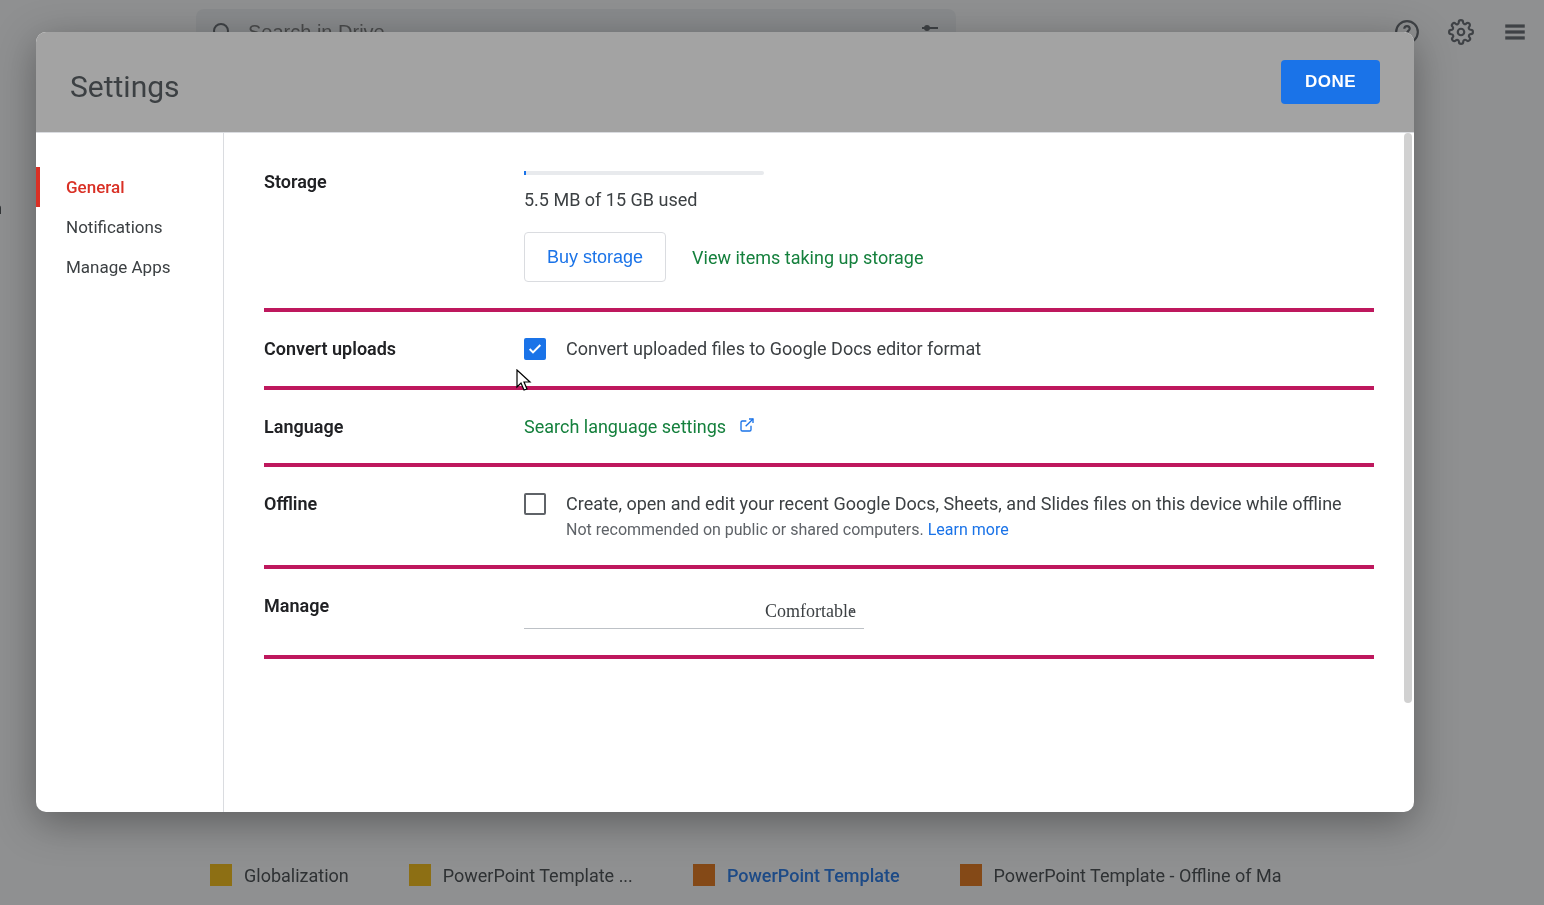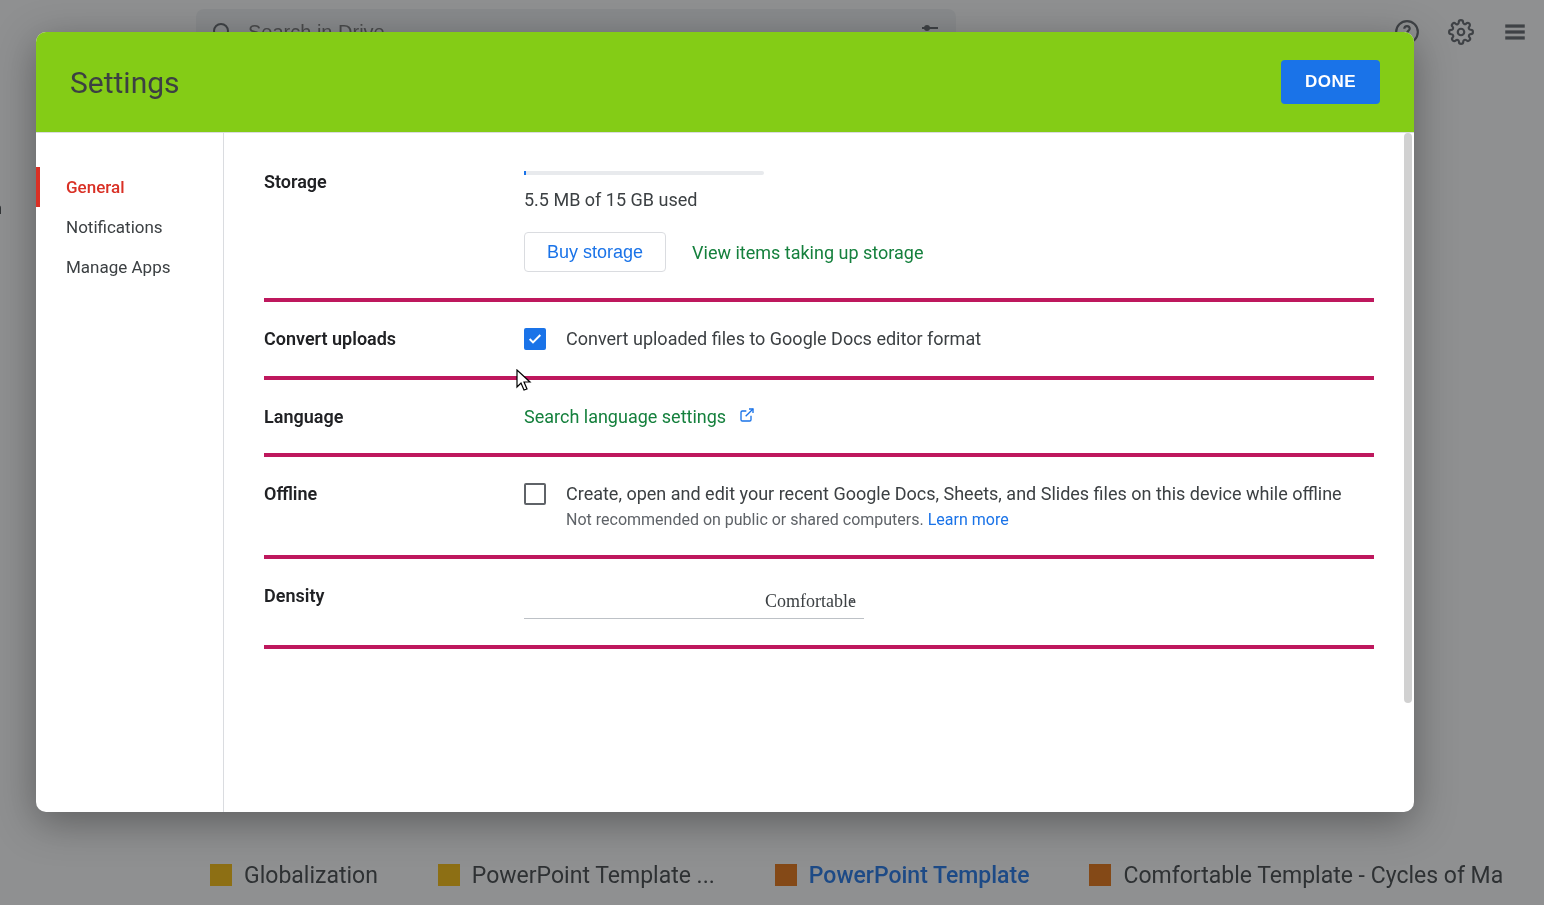--- a/index.html
+++ b/index.html
@@ -60,21 +60,21 @@
     position: absolute;
     bottom: 0; left: 210px; right: 0;
     height: 100px;
     display: flex;
     gap: 60px;
     align-items: center;
     padding-top: 40px;
   }
   .file-chip {
     display: flex; align-items: center; gap: 12px;
-    font-size: 23px; color: #3c4043;
+    font-size: 18px; color: #3c4043;
   }
   .file-chip .doc-icon {
     width: 22px; height: 22px;
   }
   .y { background:#fbbc04; }
   .o { background:#e8710a; }
   .blue-text { color:#1a73e8; }
 
   
   .modal {
@@ -82,23 +82,23 @@
     left: 36px; top: 32px;
     right: 130px;
     height: 780px;
     background: #fff;
     border-radius: 10px;
     box-shadow: 0 10px 40px rgba(0,0,0,.35);
     display: flex; flex-direction: column;
     overflow: hidden;
   }
   .modal-header {
-    background: #84cc16;
+    background: #a3a3a3;
     padding: 28px 34px;
-    display: flex; align-items: center;
+    display: flex; align-items: flex-end;
     border-bottom: 1px solid #dadce0;
   }
   .modal-title {
     font-size: 30px;
     color: #3c4043;
     font-weight: 400;
   }
   .done-btn {
     margin-left: auto;
     background: #1a73e8;
@@ -158,21 +158,21 @@
   .storage-bar {
     width: 240px; height: 4px;
     background: #e8eaed; border-radius: 2px;
     margin-bottom: 14px;
   }
   .storage-bar > div { height:100%; width:1%; background:#1a73e8; }
   .btn-outline {
     border: 1px solid #dadce0;
     color: #1a73e8;
     background: #fff;
-    height: 40px;
+    height: 50px;
     padding: 0 22px;
     font-size: 18px;
     border-radius: 4px;
     cursor: pointer;
   }
   .link {
     color: #15803d;
     font-size: 18px;
     cursor: pointer;
   }
@@ -282,21 +282,21 @@
     <div class="file-chip">
       <span class="doc-icon y"></span>
       <span>PowerPoint Template ...</span>
     </div>
     <div class="file-chip">
       <span class="doc-icon o"></span>
       <span class="blue-text" style="font-weight:500">PowerPoint Template</span>
     </div>
     <div class="file-chip">
       <span class="doc-icon o"></span>
-      <span>Comfortable Template - Cycles of Ma</span>
+      <span>PowerPoint Template - Offline of Ma</span>
     </div>
   </div>
 </div>
 
 <div class="modal">
   <div class="modal-header">
     <div class="modal-title">Settings</div>
     <button class="done-btn">DONE</button>
   </div>
   <div class="modal-body">
@@ -361,21 +361,21 @@
               <div class="helper">
                 <span>Not recommended on public or shared computers.</span>
                 <a>Learn more</a>
               </div>
             </div>
           </div>
         </div>
       </div>
 
       <div class="row">
-        <div class="row-label">Density</div>
+        <div class="row-label">Manage</div>
         <div class="row-body">
           <div class="select">
             <span>Comfortable</span>
             <span class="caret">
               <svg width="12" height="12" viewBox="0 0 24 24" fill="#5f6368">
                   <polygon points="7 10 12 15 17 10"></polygon>
                 </svg>
             </span>
           </div>
         </div>

